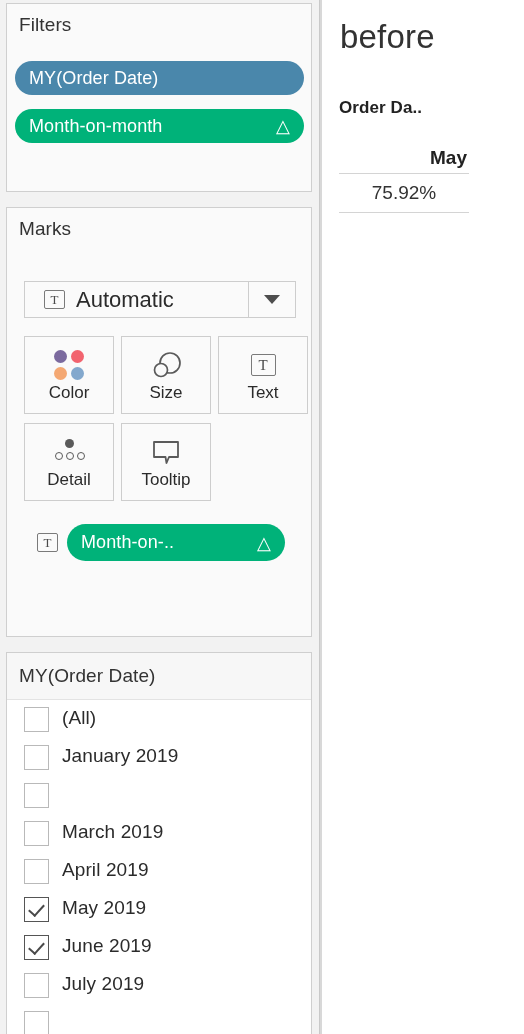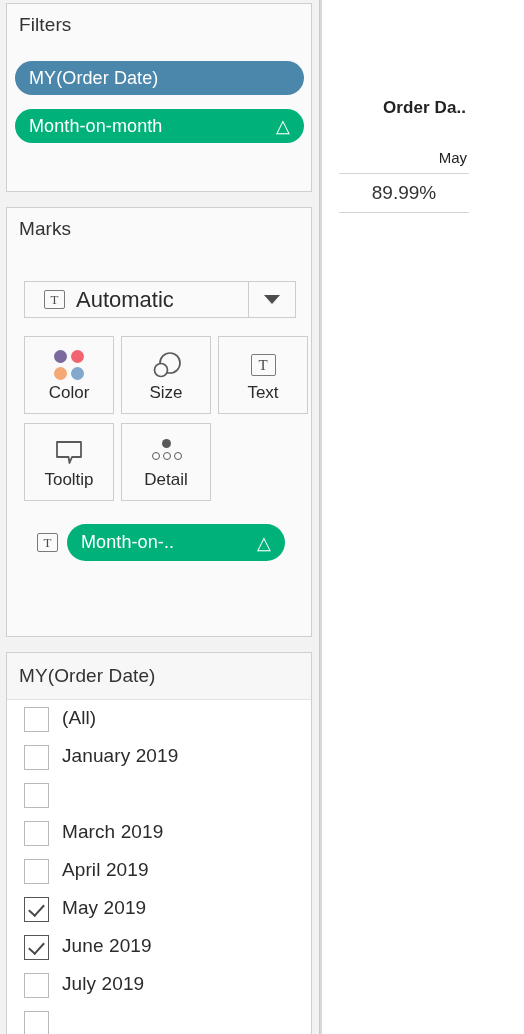--- a/index.html
+++ b/index.html
@@ -279,31 +279,30 @@
     font-weight: 400;
   }
   .viz-field-header {
     position: absolute;
     left: 17px;
     top: 98px;
     font-size: 17px;
     font-weight: bold;
     color: #222222;
     letter-spacing: 0.1px;
-    margin-left: 44px;
   }
   .viz-col {
     position: absolute;
     left: 17px;
     top: 142px;
     width: 130px;
   }
   .viz-col-head {
-    font-size: 15px;
-    font-weight: normal;
+    font-size: 19px;
+    font-weight: bold;
     color: #222222;
     text-align: right;
     line-height: 31px;
     padding-right: 2px;
   }
   .viz-rule {
     height: 1px;
     background: #d4d4d4;
     width: 100%;
   }
@@ -376,38 +375,38 @@
             <div class="shelf-icon">
               <span class="ticon" style="width:25px;height:22px;font-size:15px;">T</span>
             </div>
             <div class="shelf-label">Text</div>
           </div>
         </div>
 
         <div class="shelf-row second">
           <div class="shelf-btn">
             <div class="shelf-icon">
-              <svg width="32" height="29" viewBox="0 0 32 29">
-                <path d="M4 4 H28 V19 H19 L16.5 25 L15.5 19 H4 Z" fill="none" stroke="#5a5a5a" stroke-width="1.8" stroke-linejoin="round"></path>
-              </svg>
-            </div>
-            <div class="shelf-label">Tooltip</div>
-          </div>
-
-          <div class="shelf-btn">
-            <div class="shelf-icon">
               <div class="detail-icon">
                 <span class="big"></span>
                 <span class="sm a"></span>
                 <span class="sm b"></span>
                 <span class="sm c"></span>
               </div>
             </div>
             <div class="shelf-label">Detail</div>
           </div>
+
+          <div class="shelf-btn">
+            <div class="shelf-icon">
+              <svg width="32" height="29" viewBox="0 0 32 29">
+                <path d="M4 4 H28 V19 H19 L16.5 25 L15.5 19 H4 Z" fill="none" stroke="#5a5a5a" stroke-width="1.8" stroke-linejoin="round"></path>
+              </svg>
+            </div>
+            <div class="shelf-label">Tooltip</div>
+          </div>
         </div>
       </div>
 
       <div class="mom-mark-row">
         <span class="ticon">T</span>
         <div class="pill green" id="pill-mom-mark">
           <span class="pill-label">Month-on-..</span>
           <span class="pill-delta">△</span>
         </div>
       </div>
@@ -463,23 +462,24 @@
           <span class="qf-label"></span>
         </div>
 
       </div>
     </div>
 
     <div class="vdivider"></div>
   </div>
 
   <div class="right-pane">
+    <div class="viz-title">before</div>
     <div class="viz-field-header">Order Da..</div>
 
     <div class="viz-col">
       <div class="viz-col-head">May</div>
       <div class="viz-rule"></div>
-      <div class="viz-value">89.99%</div>
+      <div class="viz-value">75.92%</div>
       <div class="viz-rule"></div>
     </div>
   </div>
 
 </div>
 
 </body></html>

